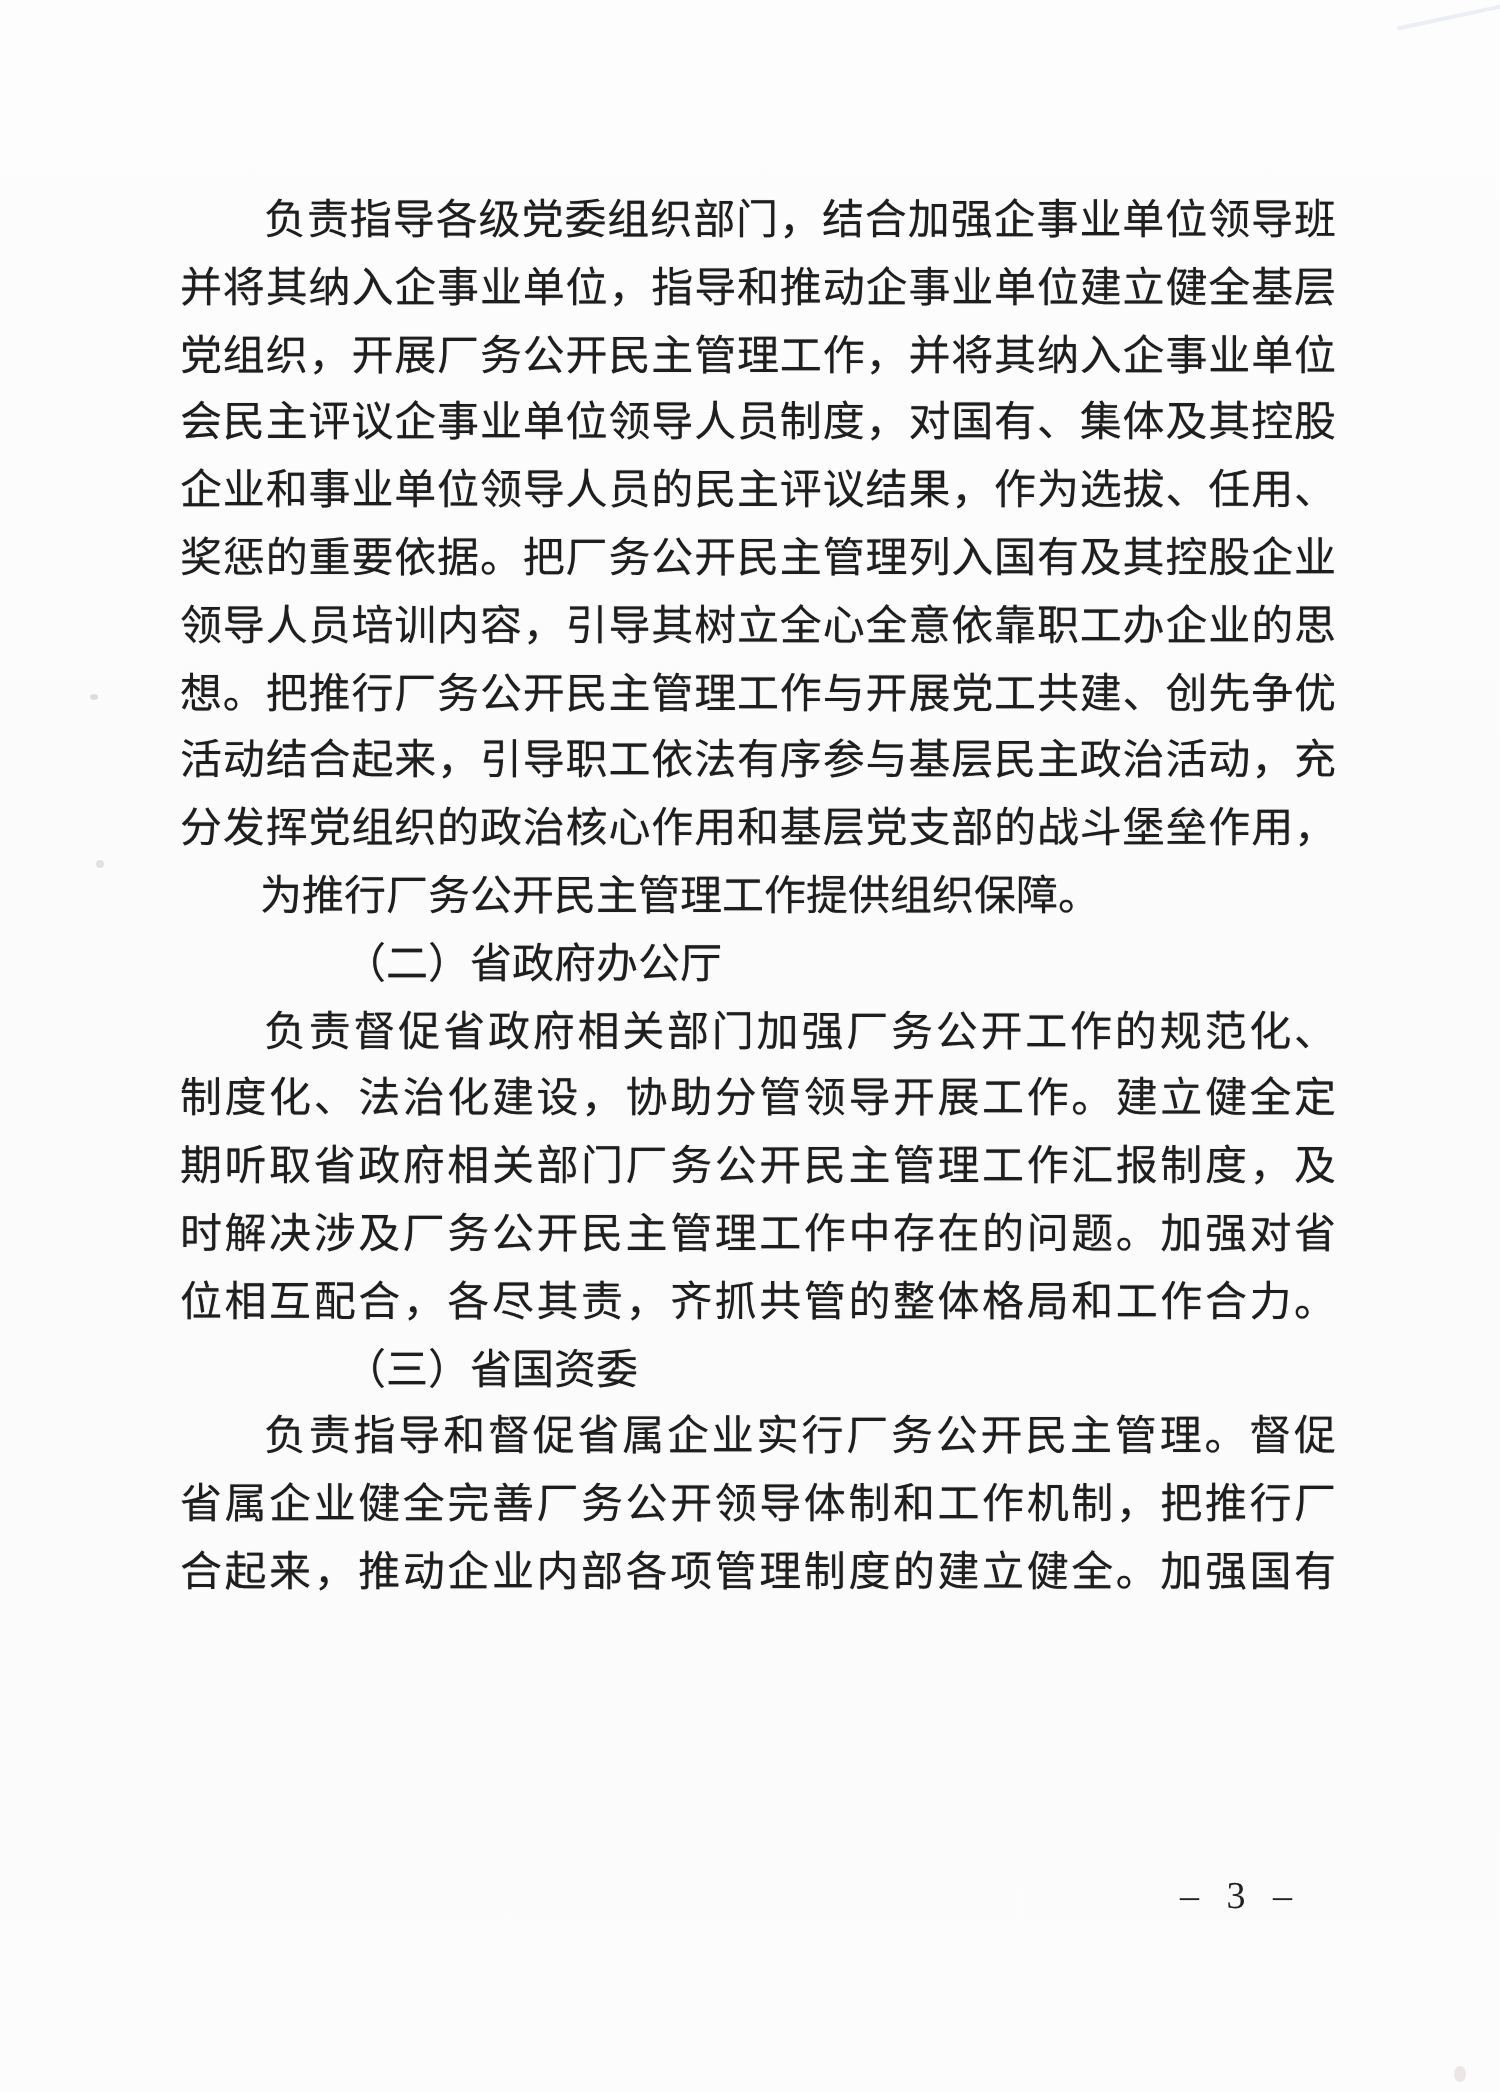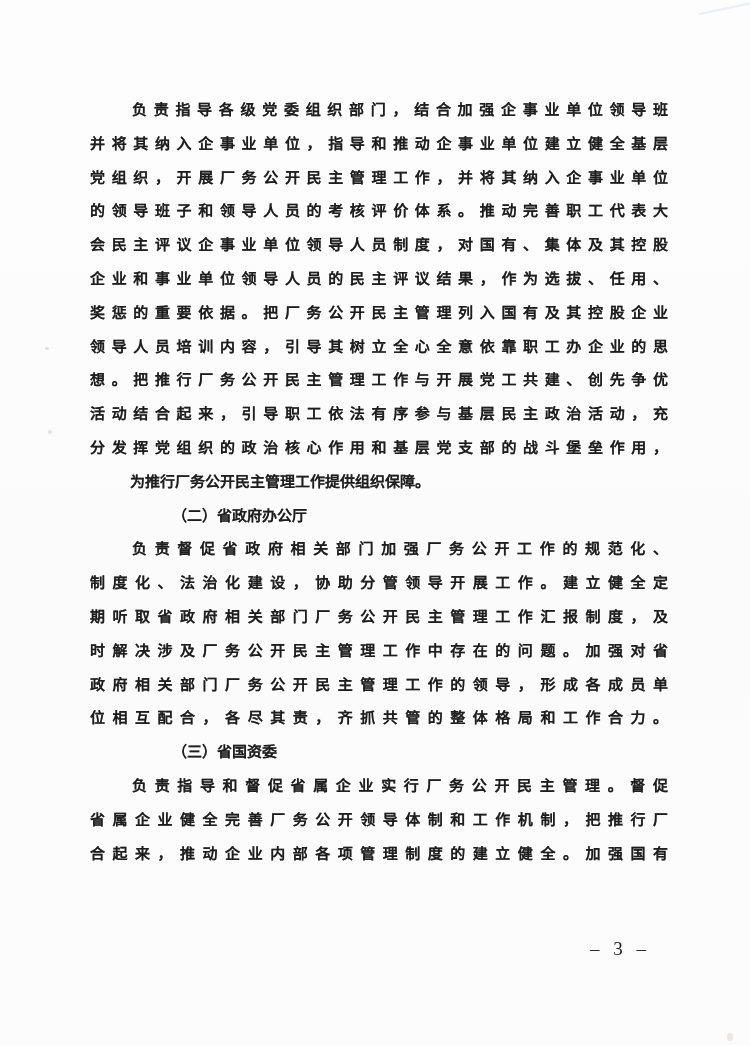--- a/index.html
+++ b/index.html
@@ -21,31 +21,30 @@
     inset: 0;
     background: linear-gradient(180deg, #fdfdfe 0%, #fbfbfc 55%, #fcfcfd 100%);
   }
   .text-block {
     position: absolute;
     left: 90px;
     top: 94px;
     width: 578px;
   }
   .line {
-    font-size: 15px;
+    font-size: 21px;
     line-height: 33.8px;
     height: 33.8px;
     letter-spacing: 0;
     white-space: normal;
     text-align: justify;
     text-align-last: justify;
     color: #1e1e1e;
     
     text-shadow: 0 0 0.4px rgba(30,30,30,0.55);
-    font-weight: bold;
   }
   .line.short {
     text-align: left;
     text-align-last: left;
     margin-left: 40px;
   }
   .line.indent {
     text-indent: 42px;
     text-align: center;
   }
@@ -82,37 +81,35 @@
 
 <div class="scan-page">
 
   <div class="corner-mark"></div>
 
   <div class="text-block">
 
     <div class="line indent">负责指导各级党委组织部门，结合加强企事业单位领导班</div>
     <div class="line">并将其纳入企事业单位，指导和推动企事业单位建立健全基层</div>
     <div class="line">党组织，开展厂务公开民主管理工作，并将其纳入企事业单位</div>
-    <div class="line">的领导班子和领导人员的考核评价体系。推动完善职工代表大</div>
     <div class="line">会民主评议企事业单位领导人员制度，对国有、集体及其控股</div>
     <div class="line">企业和事业单位领导人员的民主评议结果，作为选拔、任用、</div>
     <div class="line">奖惩的重要依据。把厂务公开民主管理列入国有及其控股企业</div>
     <div class="line">领导人员培训内容，引导其树立全心全意依靠职工办企业的思</div>
     <div class="line">想。把推行厂务公开民主管理工作与开展党工共建、创先争优</div>
     <div class="line">活动结合起来，引导职工依法有序参与基层民主政治活动，充</div>
     <div class="line">分发挥党组织的政治核心作用和基层党支部的战斗堡垒作用，</div>
     <div class="line short">为推行厂务公开民主管理工作提供组织保障。</div>
 
     <div class="line indent short">（二）省政府办公厅</div>
 
     <div class="line indent">负责督促省政府相关部门加强厂务公开工作的规范化、</div>
     <div class="line">制度化、法治化建设，协助分管领导开展工作。建立健全定</div>
     <div class="line">期听取省政府相关部门厂务公开民主管理工作汇报制度，及</div>
     <div class="line">时解决涉及厂务公开民主管理工作中存在的问题。加强对省</div>
-    <div class="line">政府相关部门厂务公开民主管理工作的领导，形成各成员单</div>
     <div class="line">位相互配合，各尽其责，齐抓共管的整体格局和工作合力。</div>
 
     <div class="line indent short">（三）省国资委</div>
 
     <div class="line indent">负责指导和督促省属企业实行厂务公开民主管理。督促</div>
     <div class="line">省属企业健全完善厂务公开领导体制和工作机制，把推行厂</div>
     <div class="line">合起来，推动企业内部各项管理制度的建立健全。加强国有</div>
 
   </div>
 

